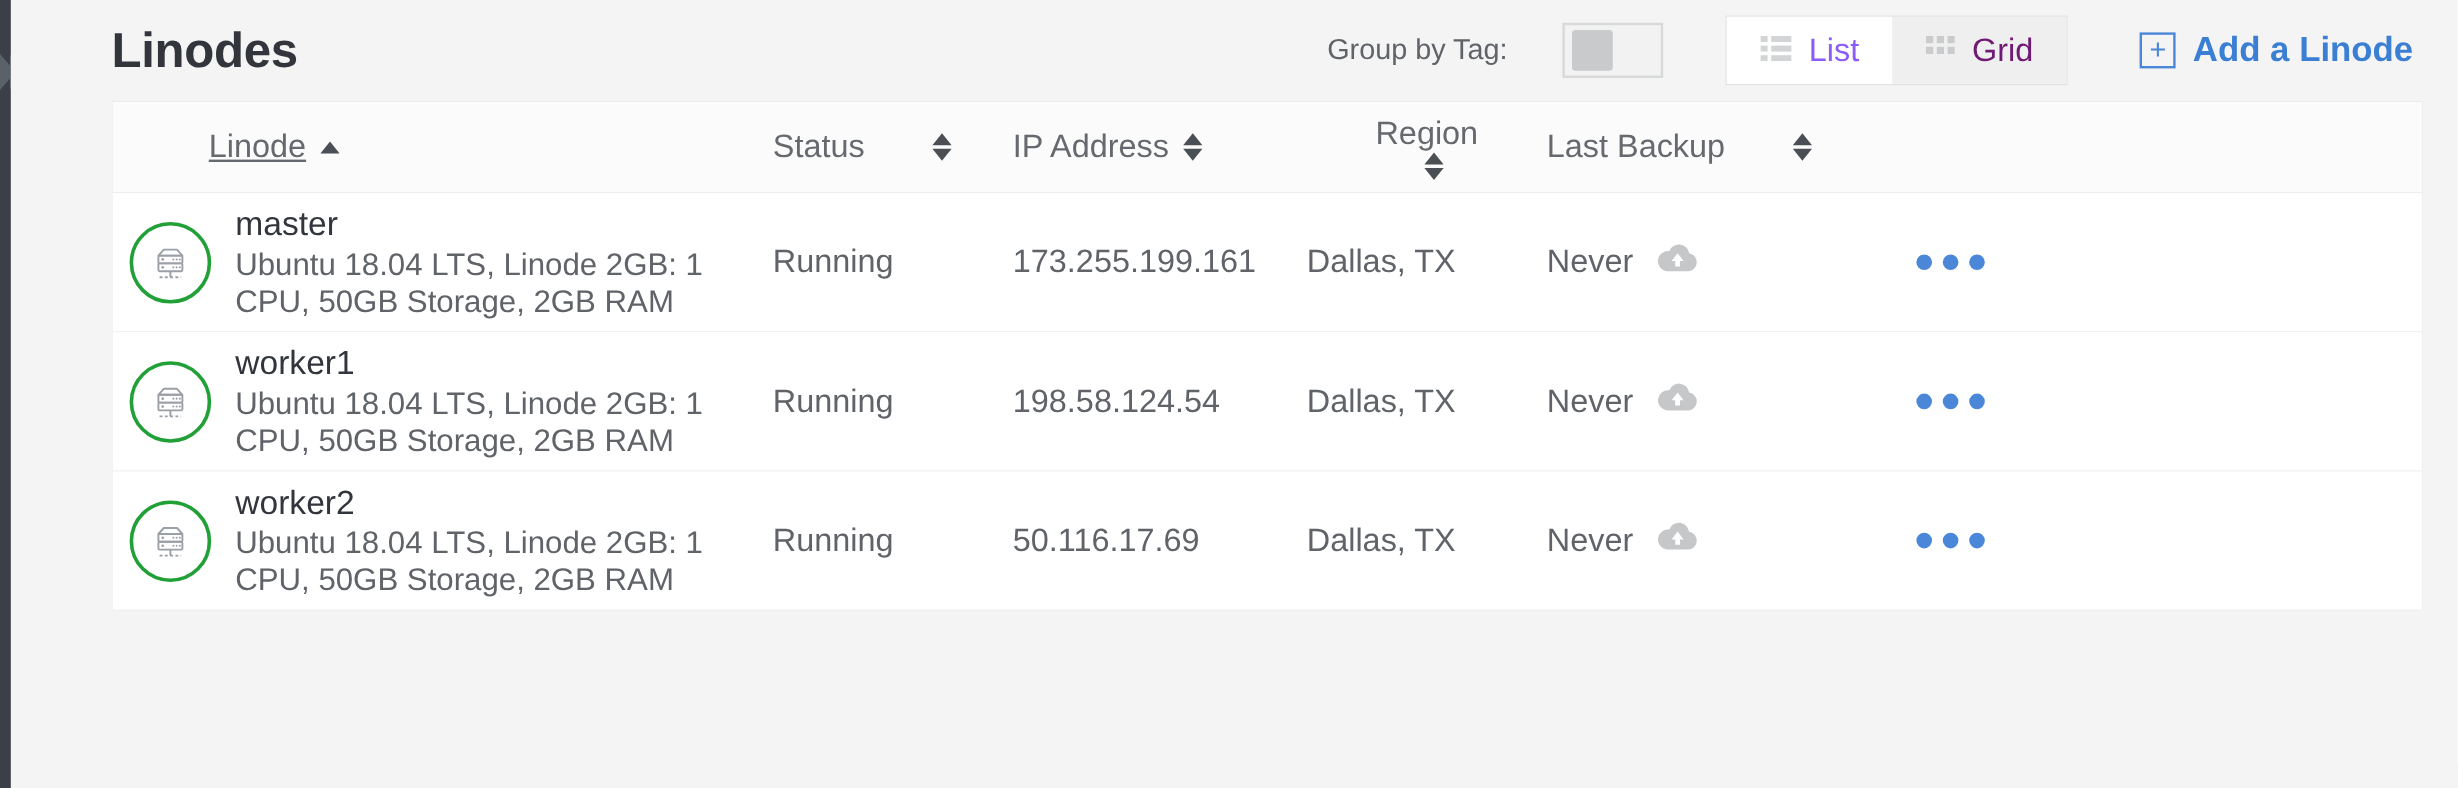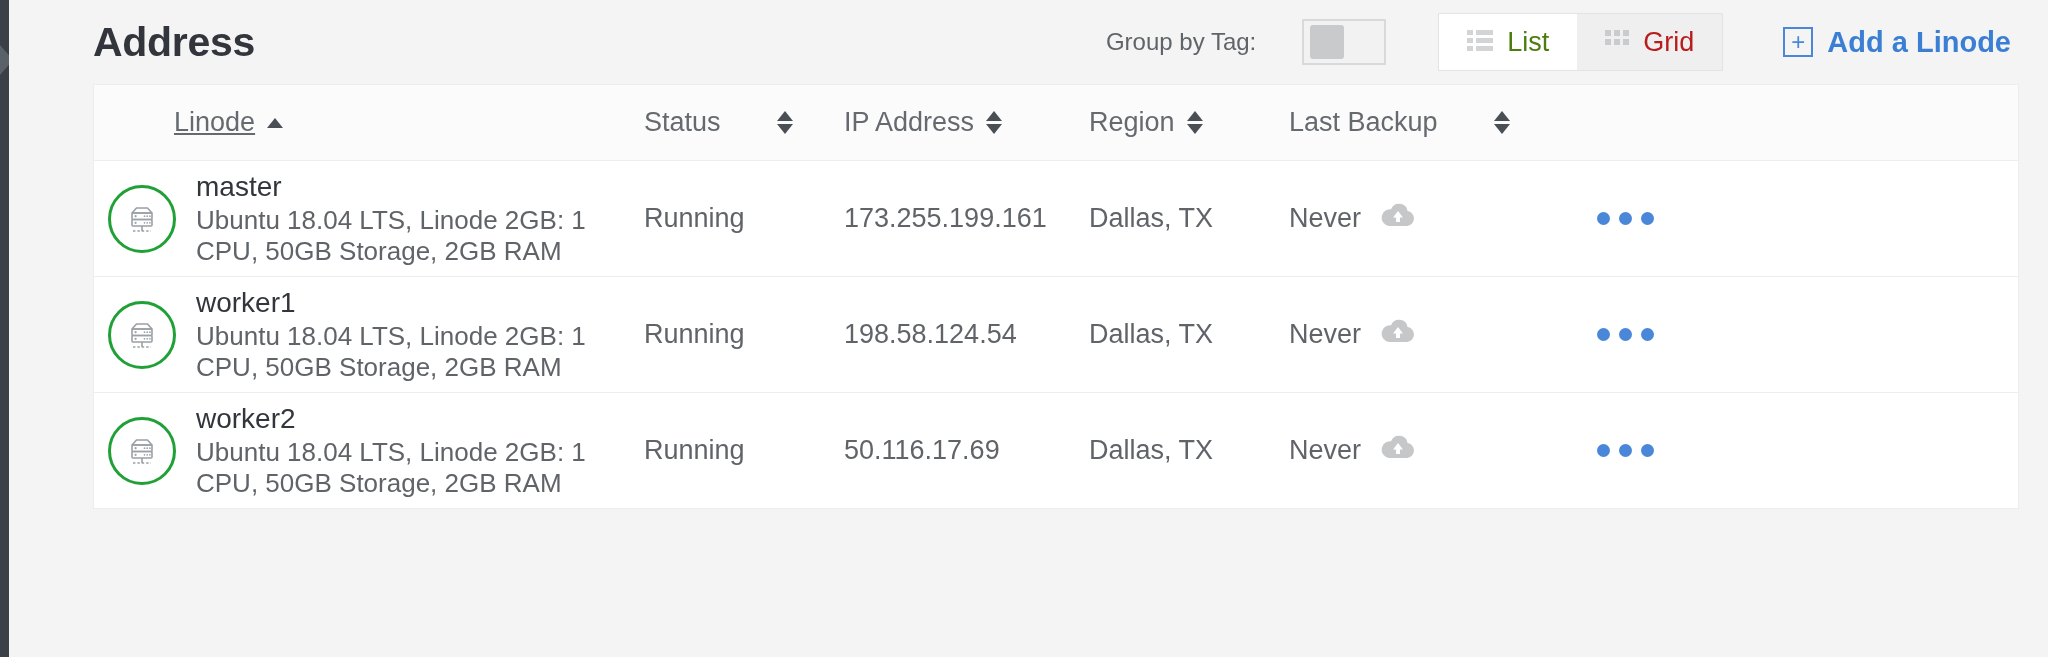--- a/index.html
+++ b/index.html
@@ -112,30 +112,30 @@
     border: 1px solid #e3e3e3;
     height: 58px;
     margin-right: 60px;
   }
   .view-btn {
     display: flex;
     align-items: center;
     justify-content: center;
     padding: 0 28px;
     font-size: 27px;
-    color: #b91c1c;
+    color: #701a75;
     font-weight: 400;
     cursor: pointer;
     background: #efefef;
     border: none;
     font-family: "Liberation Sans", sans-serif;
   }
   .view-btn.active {
     background: #ffffff;
-    color: #4d7c0f;
+    color: #8b5cf6;
   }
   .view-btn .vicon { margin-right: 14px; display: block; }
 
   
   .add-linode {
     display: flex;
     align-items: center;
     color: #3b7fd4;
     font-size: 29px;
     font-weight: 700;
@@ -202,21 +202,21 @@
     border-right: 8px solid transparent;
     border-top: 10px solid #4a4f55;
     margin-top: 3px;
   }
   .sort-active .caret-up { border-bottom-color: #4a4f55; }
 
   
   .col-linode   { width: 550px; padding-left: 80px; text-decoration: underline; }
   .col-status   { width: 200px; gap: 44px; }
   .col-ip       { width: 245px; }
-  .col-region   { width: 200px; }
+  .col-region   { width: 200px; flex-direction: column; }
   .col-backup   { width: 240px; gap: 44px; }
   .col-actions  { flex: 1; }
 
   .table-row {
     display: flex;
     align-items: center;
     height: 116px;
     border-bottom: 1px solid #ededed;
     background: #ffffff;
   }
@@ -292,21 +292,21 @@
 <body>
 
 <div class="page">
 
   <div class="sidebar-sliver"></div>
   <div class="sidebar-notch"></div>
   <div class="sidebar-notch-inner"></div>
 
   <div class="toolbar">
 
-    <div class="page-title">Address</div>
+    <div class="page-title">Linodes</div>
 
     <div class="toolbar-right">
 
       <div class="group-by-tag">
         <span class="group-by-tag-label">Group by Tag:</span>
         <div class="toggle">
           <div class="toggle-thumb"></div>
         </div>
       </div>
 

